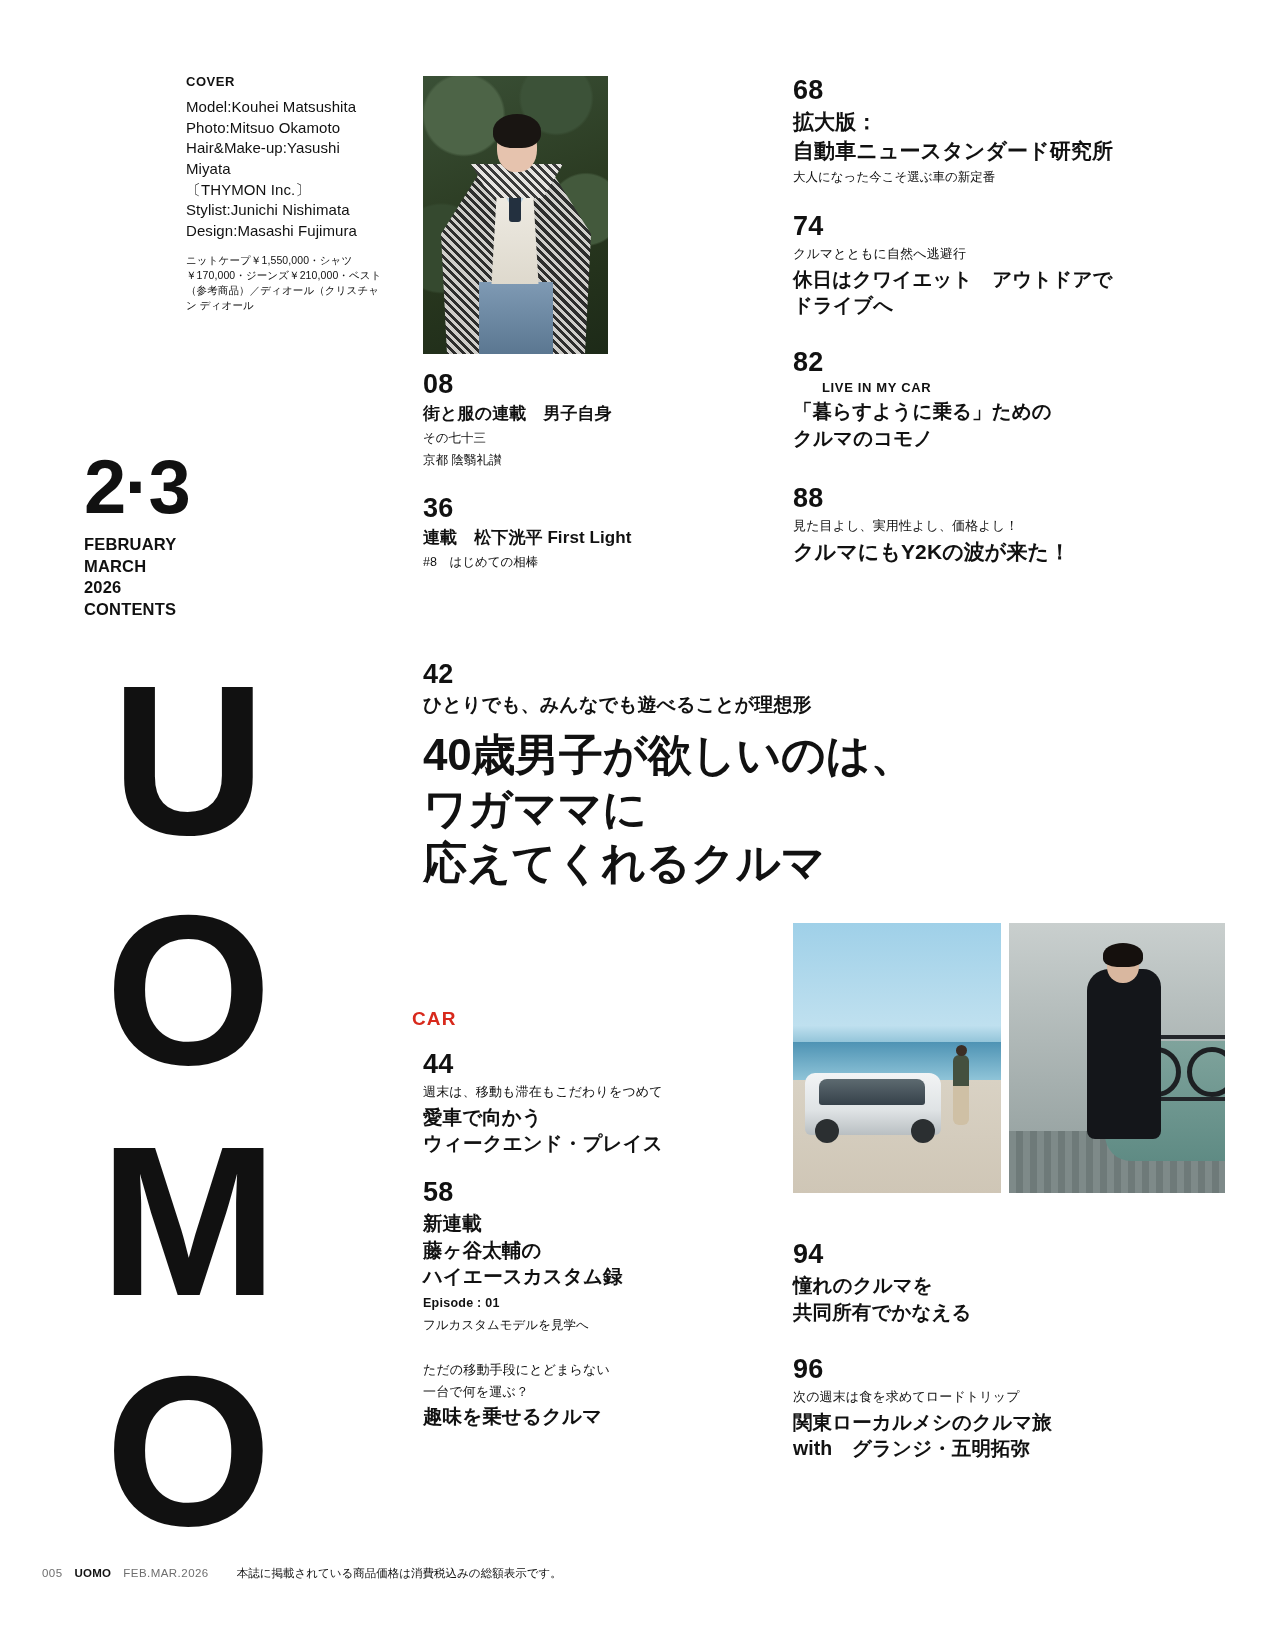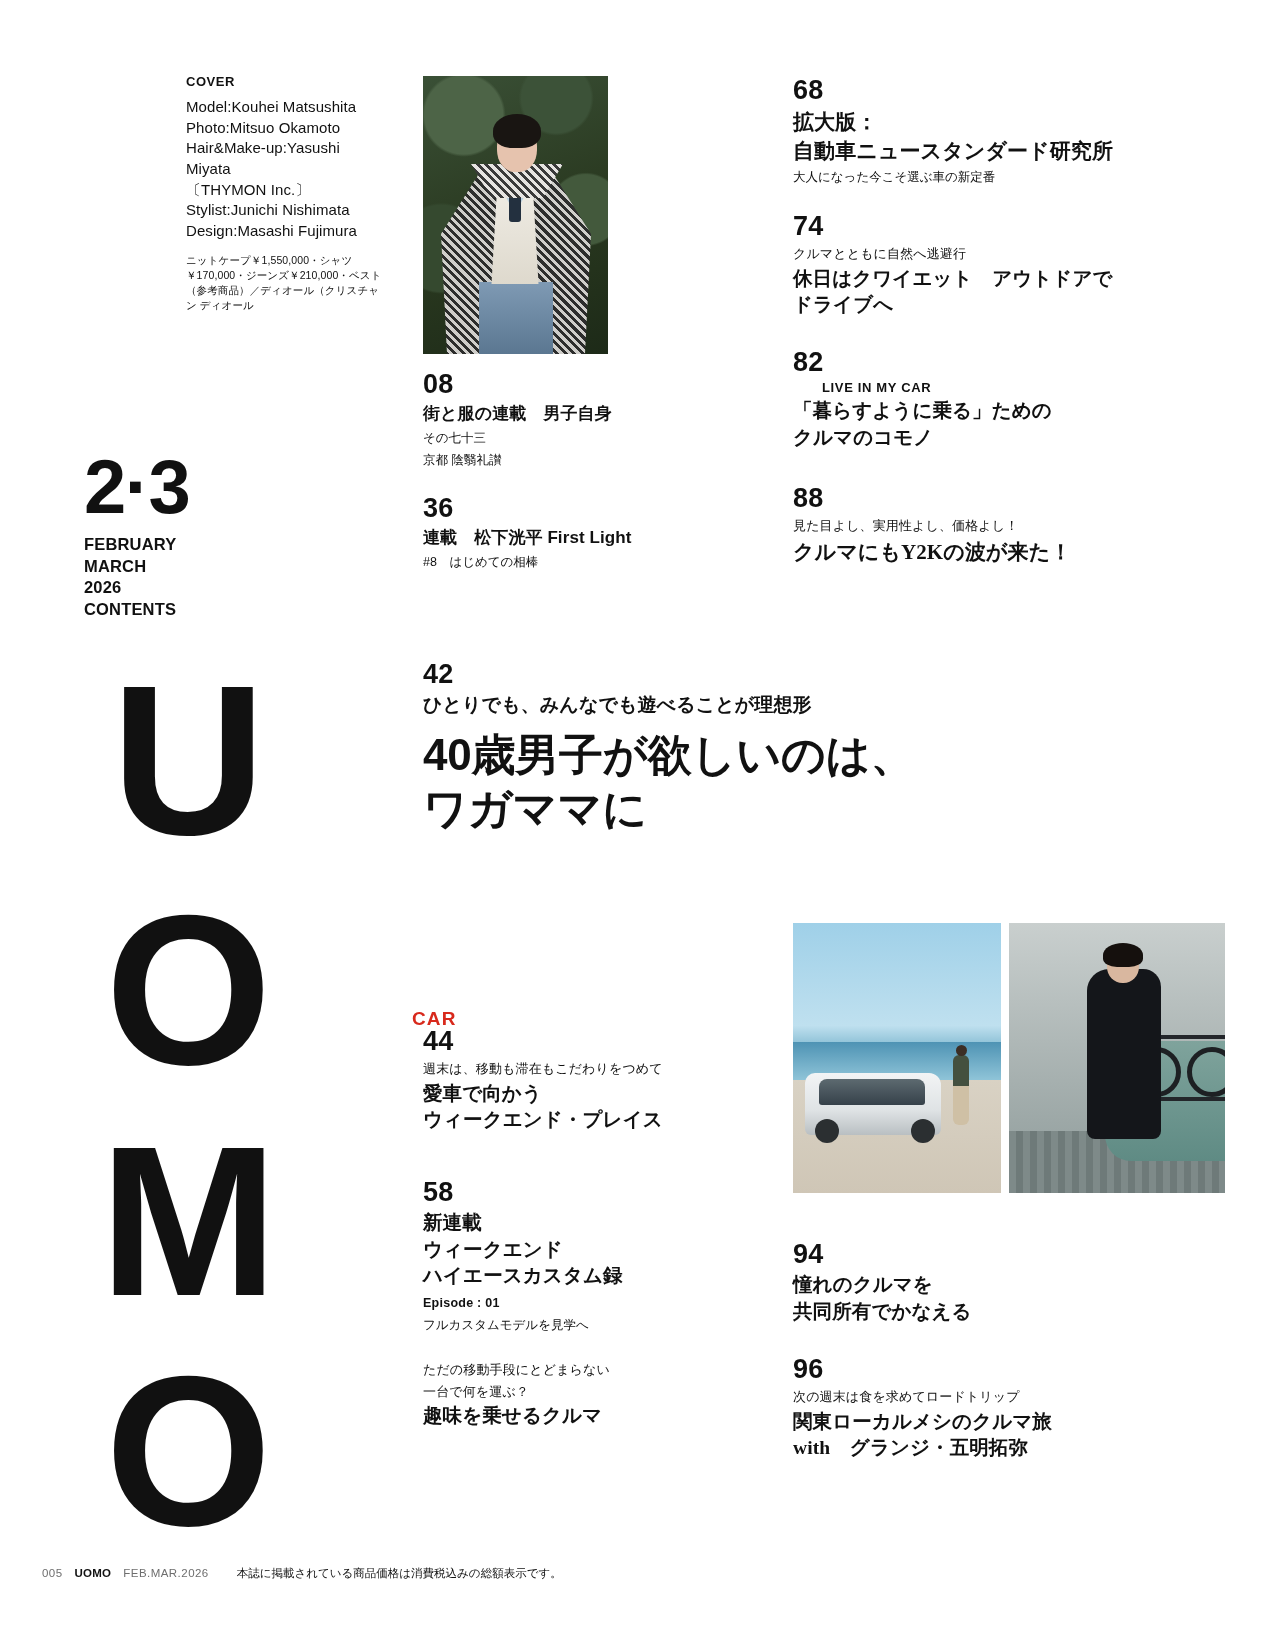--- a/index.html
+++ b/index.html
@@ -191,21 +191,20 @@
     font-weight: 700;
     letter-spacing: .05em;
     margin-bottom: 3px;
     padding-left: 29px;
   }
   .headline {
     font-size: 19.5px;
     font-weight: 700;
     line-height: 1.36;
     letter-spacing: .005em;
-    font-family: Liberation Serif, serif;
   }
   .headline-sm {
     font-size: 17px;
     font-weight: 700;
     line-height: 1.42;
     letter-spacing: .005em;
   }
   .sub {
     font-size: 12.5px;
     line-height: 1.5;
@@ -241,21 +240,21 @@
   
   .car-label {
     position: absolute;
     left: 412px;
     top: 1008px;
     font-size: 19px;
     font-weight: 700;
     letter-spacing: .06em;
     color: #d8291c;
   }
-  #e44 { left: 423px; top: 1027px; width: 310px; }
+  #e44 { left: 423px; top: 1050px; width: 310px; }
   #e58 { left: 423px; top: 1178px; width: 310px; }
   #e62 { left: 423px; top: 1360px; width: 310px; }
 
   
   #e68 { left: 793px; top: 76px; width: 360px; }
   #e74 { left: 793px; top: 212px; width: 360px; }
   #e82 { left: 793px; top: 348px; width: 360px; }
   #e88 { left: 793px; top: 484px; width: 360px; }
   #e94 { left: 793px; top: 1240px; width: 300px; }
   #e96 { left: 793px; top: 1355px; width: 330px; }
@@ -408,35 +407,36 @@
   <div class="pgnum">36</div>
   <div class="headline-sm">連載　松下洸平 First Light</div>
   <div class="sub">#8　はじめての相棒</div>
 </div>
 
 <div class="entry" id="e42">
   <div class="pgnum">42</div>
   <div class="lead">ひとりでも、みんなでも遊べることが理想形</div>
   <div class="big">40歳男子が欲しいのは、</div>
   <div class="big">ワガママに</div>
+  <div class="big">応えてくれるクルマ</div>
 </div>
 
 <div class="car-label">CAR</div>
 
 <div class="entry" id="e44">
   <div class="pgnum">44</div>
   <div class="kicker">週末は、移動も滞在もこだわりをつめて</div>
   <div class="headline">愛車で向かう</div>
   <div class="headline">ウィークエンド・プレイス</div>
 </div>
 
 <div class="entry" id="e58">
   <div class="pgnum">58</div>
   <div class="headline">新連載</div>
-  <div class="headline">ウィークエンド</div>
+  <div class="headline">藤ヶ谷太輔の</div>
   <div class="headline">ハイエースカスタム録</div>
   <div class="sub-b">Episode : 01</div>
   <div class="sub">フルカスタムモデルを見学へ</div>
 </div>
 
 <div class="entry" id="e62">
   <div class="kicker">ただの移動手段にとどまらない</div>
   <div class="kicker">一台で何を運ぶ？</div>
   <div class="headline">趣味を乗せるクルマ</div>
 </div>

